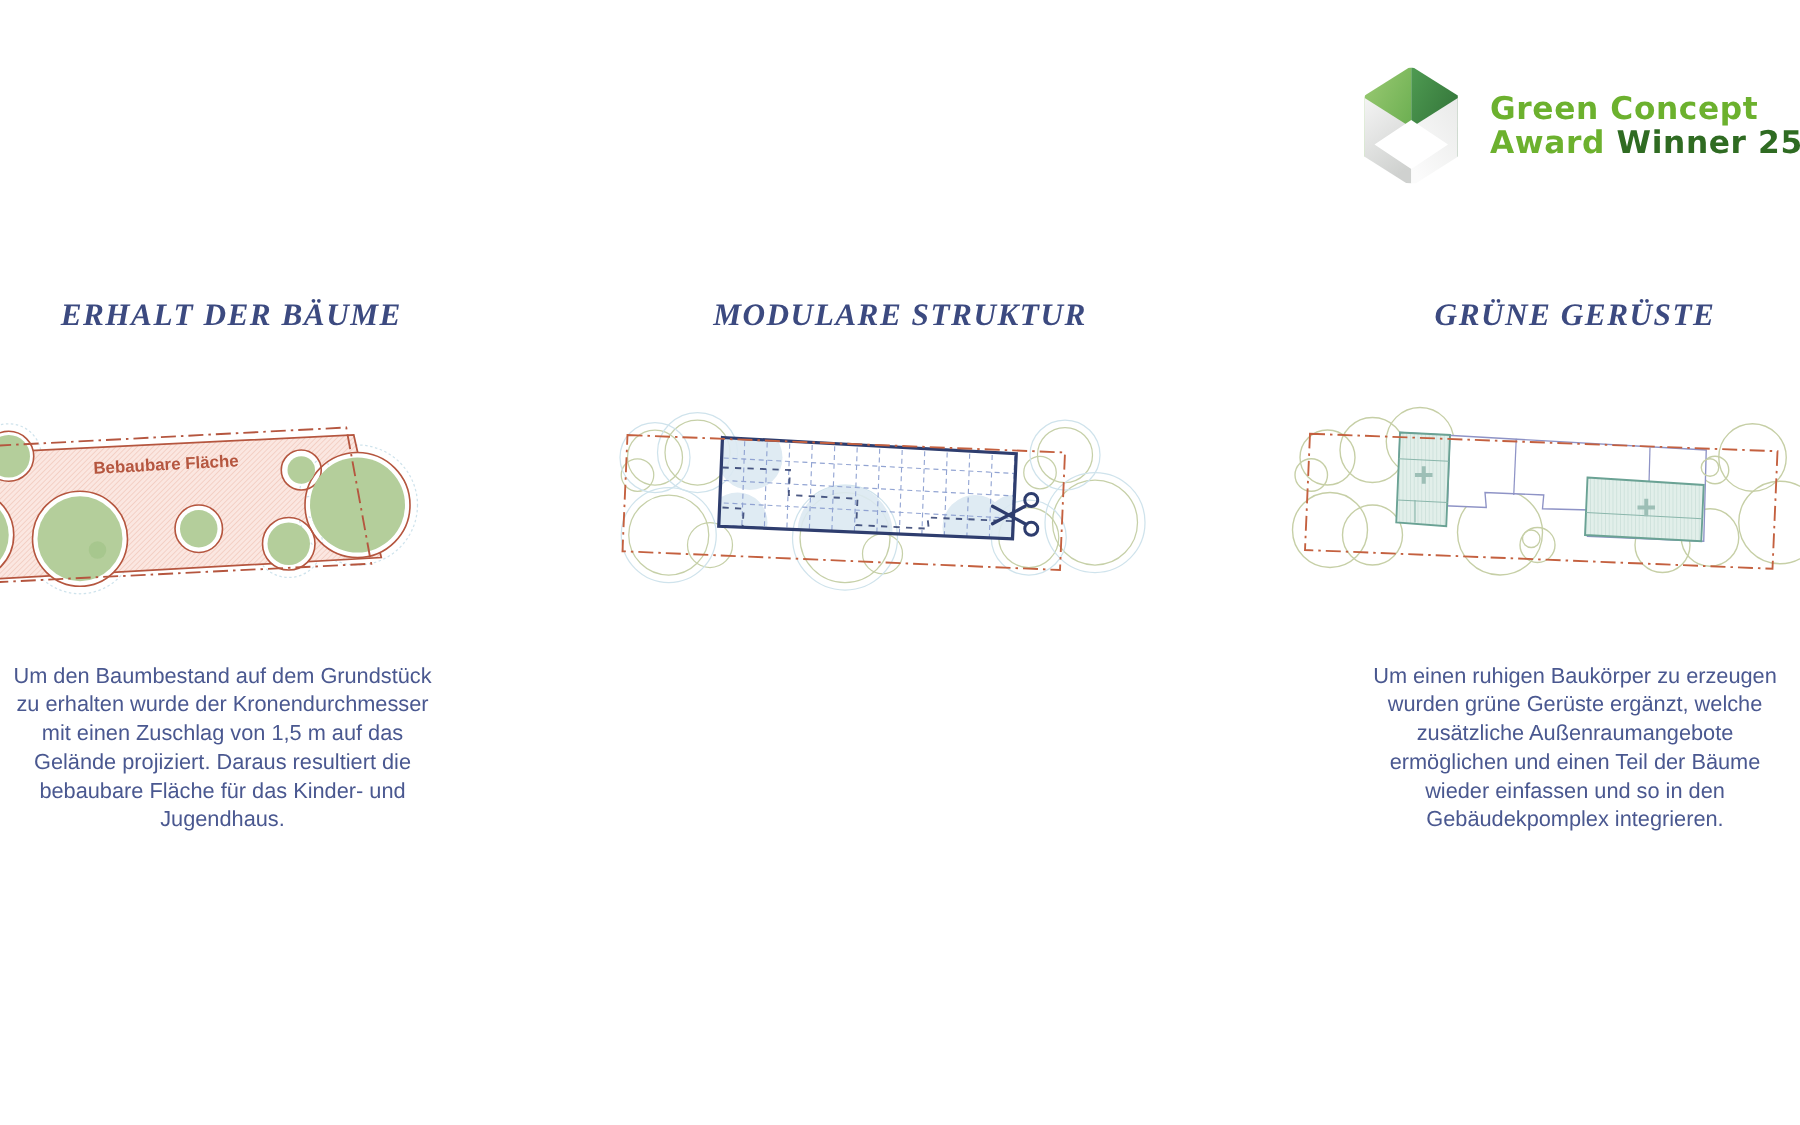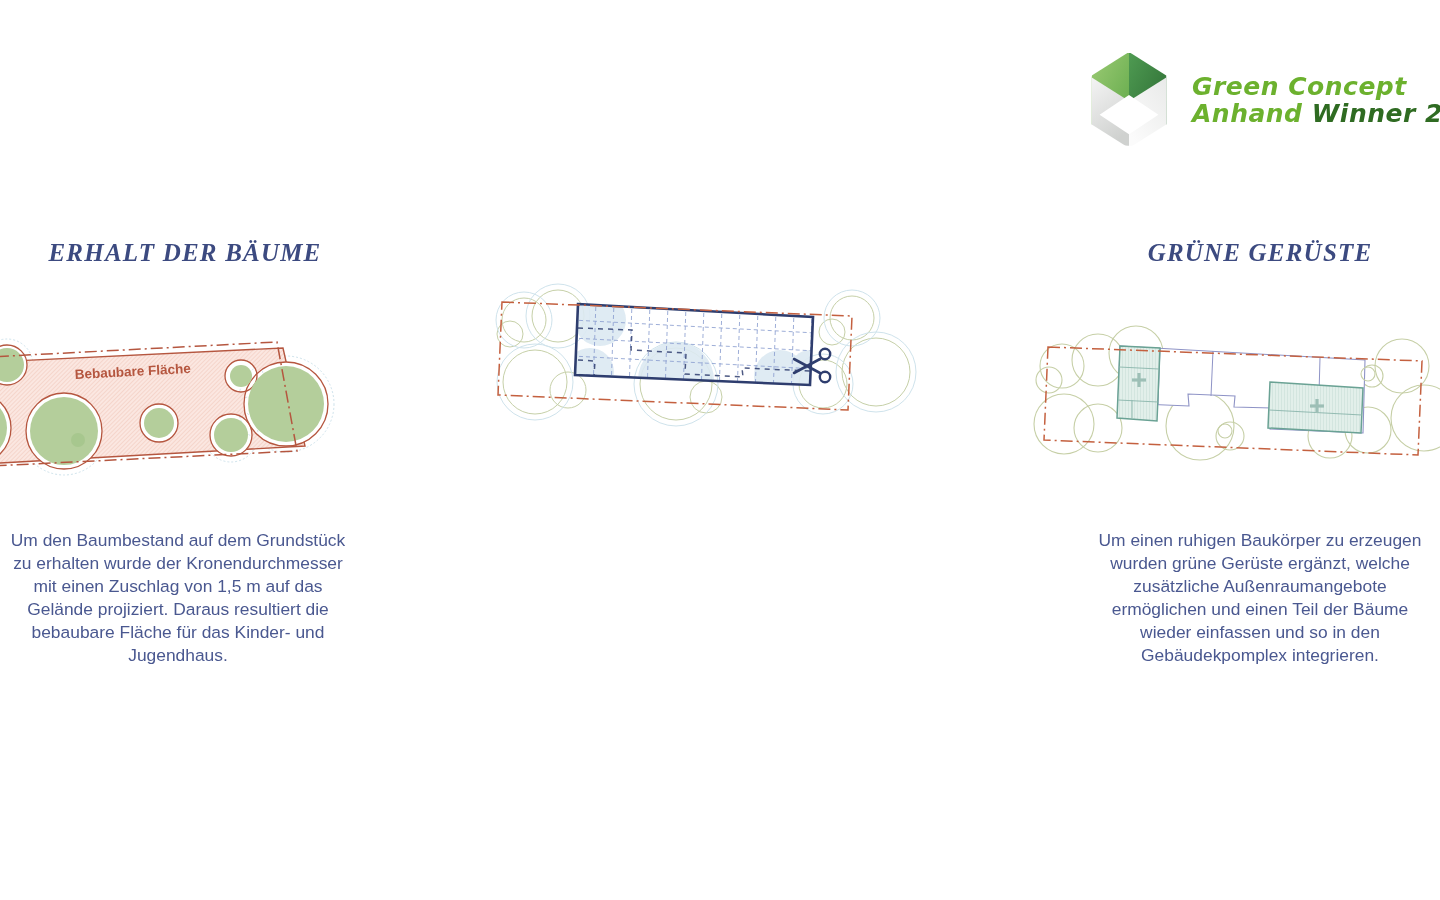--- a/index.html
+++ b/index.html
@@ -17,22 +17,22 @@
   }
 
   
   #award-logo {
     position: absolute;
     left: 1080px;
     top: 50px;
     width: 310px;
     height: 100px;
     display: flex;
+    align-items: center;
     gap: 14px;
-    font-style: italic;
   }
   #award-logo .mark {
     width: 98px;
     height: 98px;
     flex: 0 0 98px;
   }
   #award-logo .wordmark {
     display: flex;
     flex-direction: column;
     justify-content: center;
@@ -137,21 +137,21 @@
       <path d="M50 2 L50 52 L88 76 L88 26 Z" fill="url(#gTopRight)"></path>
       <path d="M12 28 L12 76 L50 100 L50 52 Z" fill="url(#gBotLeft)"></path>
       <path d="M88 28 L88 76 L50 100 L50 52 Z" fill="url(#gBotRight)"></path>
       <path d="M50 46 L80 66 L50 86 L20 66 Z" fill="#ffffff"></path>
       <path d="M50 2 L88 26 L88 30 L50 6 L12 30 L12 26 Z" fill="#ffffff" opacity="0.0"></path>
     </g>
     <path d="M50 3 C72 3 94 22 97 46 C99 68 84 92 62 97 C40 101 14 90 6 68 C-1 46 10 20 30 9 C36 5 43 3 50 3 Z" fill="none" stroke="#ffffff" stroke-width="0"></path>
   </svg>
   <div class="wordmark">
     <div class="logo-line1">Green Concept</div>
-    <div class="logo-line2"><span class="logo-award">Anhand</span> <span class="logo-winner">Winner 25</span></div>
+    <div class="logo-line2"><span class="logo-award">Award</span> <span class="logo-winner">Winner 25</span></div>
   </div>
 </div>
 
 <div class="panel" id="panel-1">
   <h2 class="panel-title">ERHALT DER BÄUME</h2>
 
   <div class="panel-figure">
     <svg width="480" height="175" viewBox="0 0 480 175">
       <defs>
         <pattern id="hatchPink" width="3" height="3" patternTransform="rotate(45)" patternUnits="userSpaceOnUse">
@@ -228,20 +228,21 @@
 
   <div class="panel-body">Um den Baumbestand auf dem Grundstück
 zu erhalten wurde der Kronendurchmesser
 mit einen Zuschlag von 1,5 m auf das
 Gelände projiziert. Daraus resultiert die
 bebaubare Fläche für das Kinder- und
 Jugendhaus.</div>
 </div>
 
 <div class="panel" id="panel-2">
+  <h2 class="panel-title">MODULARE STRUKTUR</h2>
 
   <div class="panel-figure">
     <svg width="480" height="175" viewBox="0 0 480 175">
       <defs>
         <clipPath id="rectClip2">
           <polygon points="98,32 333,45 330,113 95,103"></polygon>
         </clipPath>
       </defs>
 
       <g fill="none" stroke="#c6d0a8" stroke-width="1">

